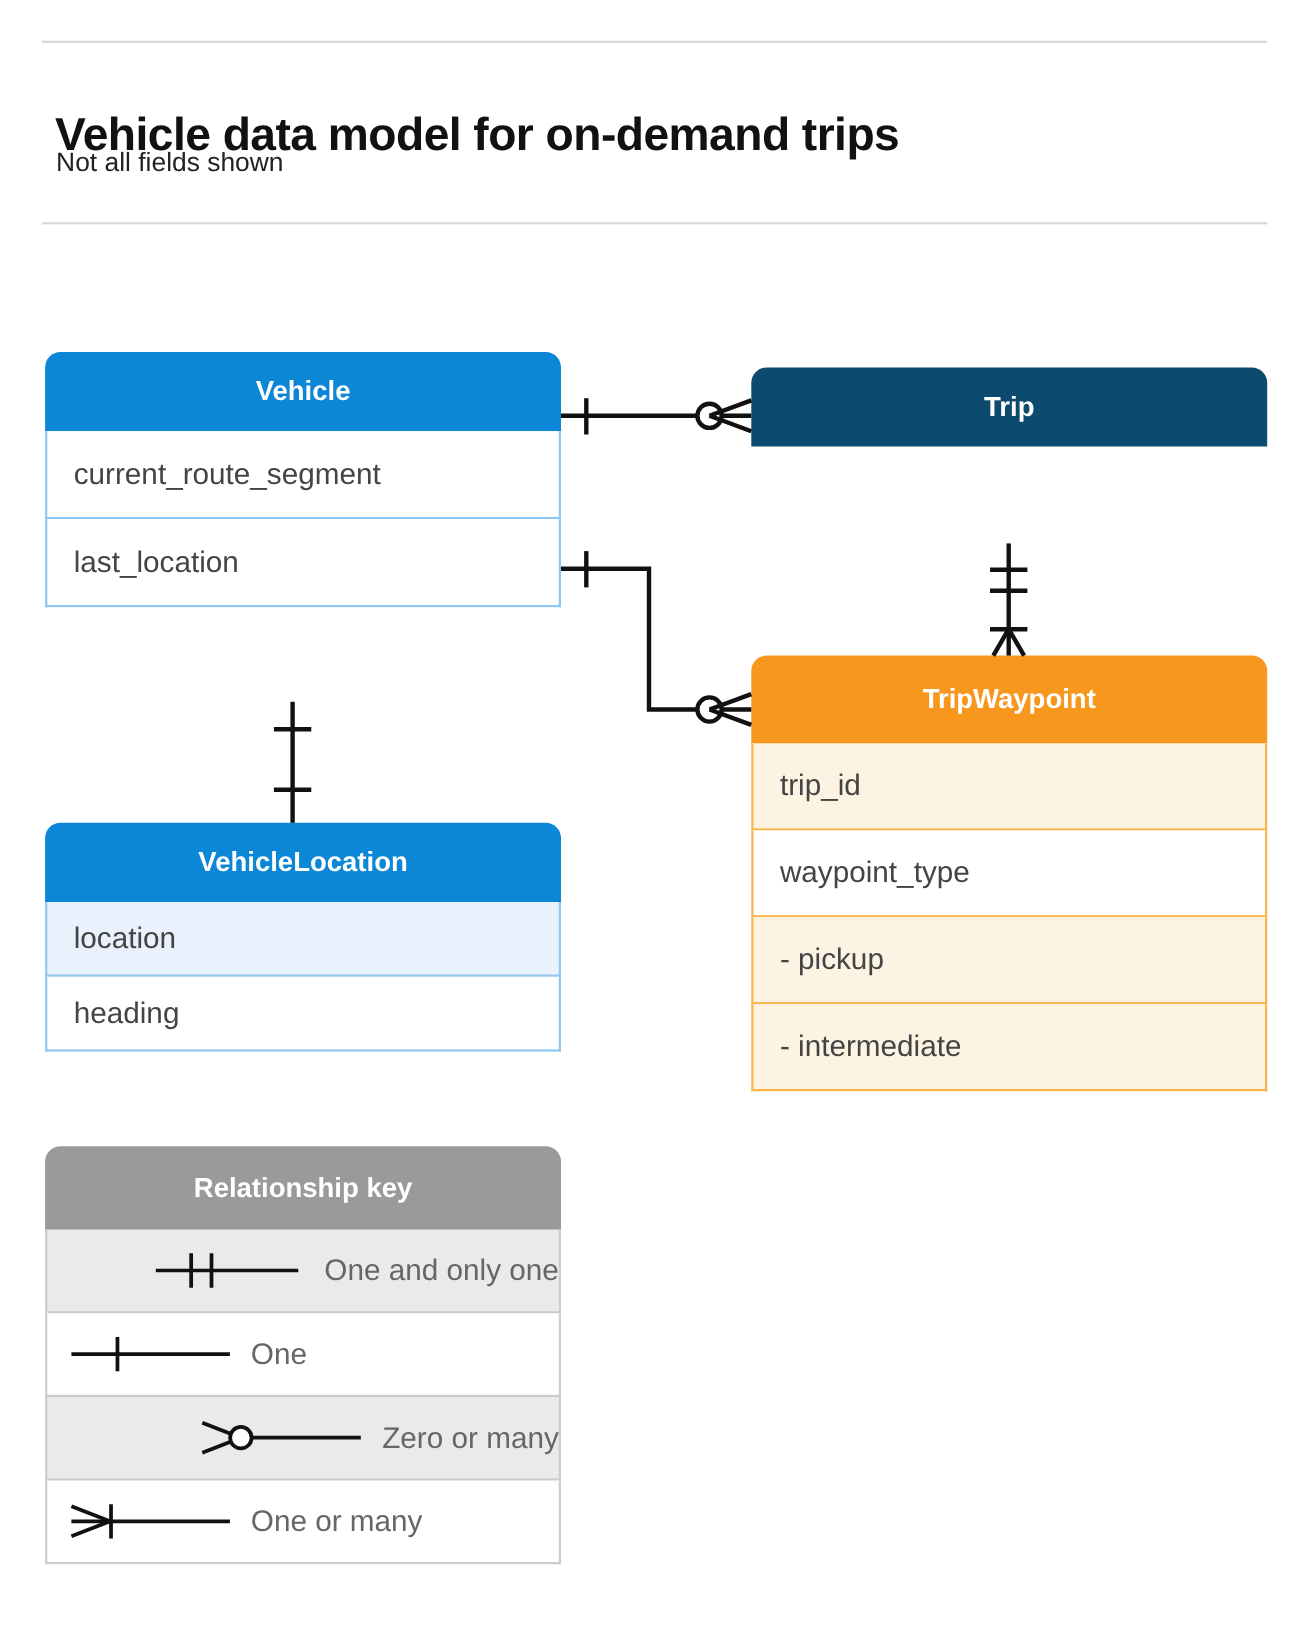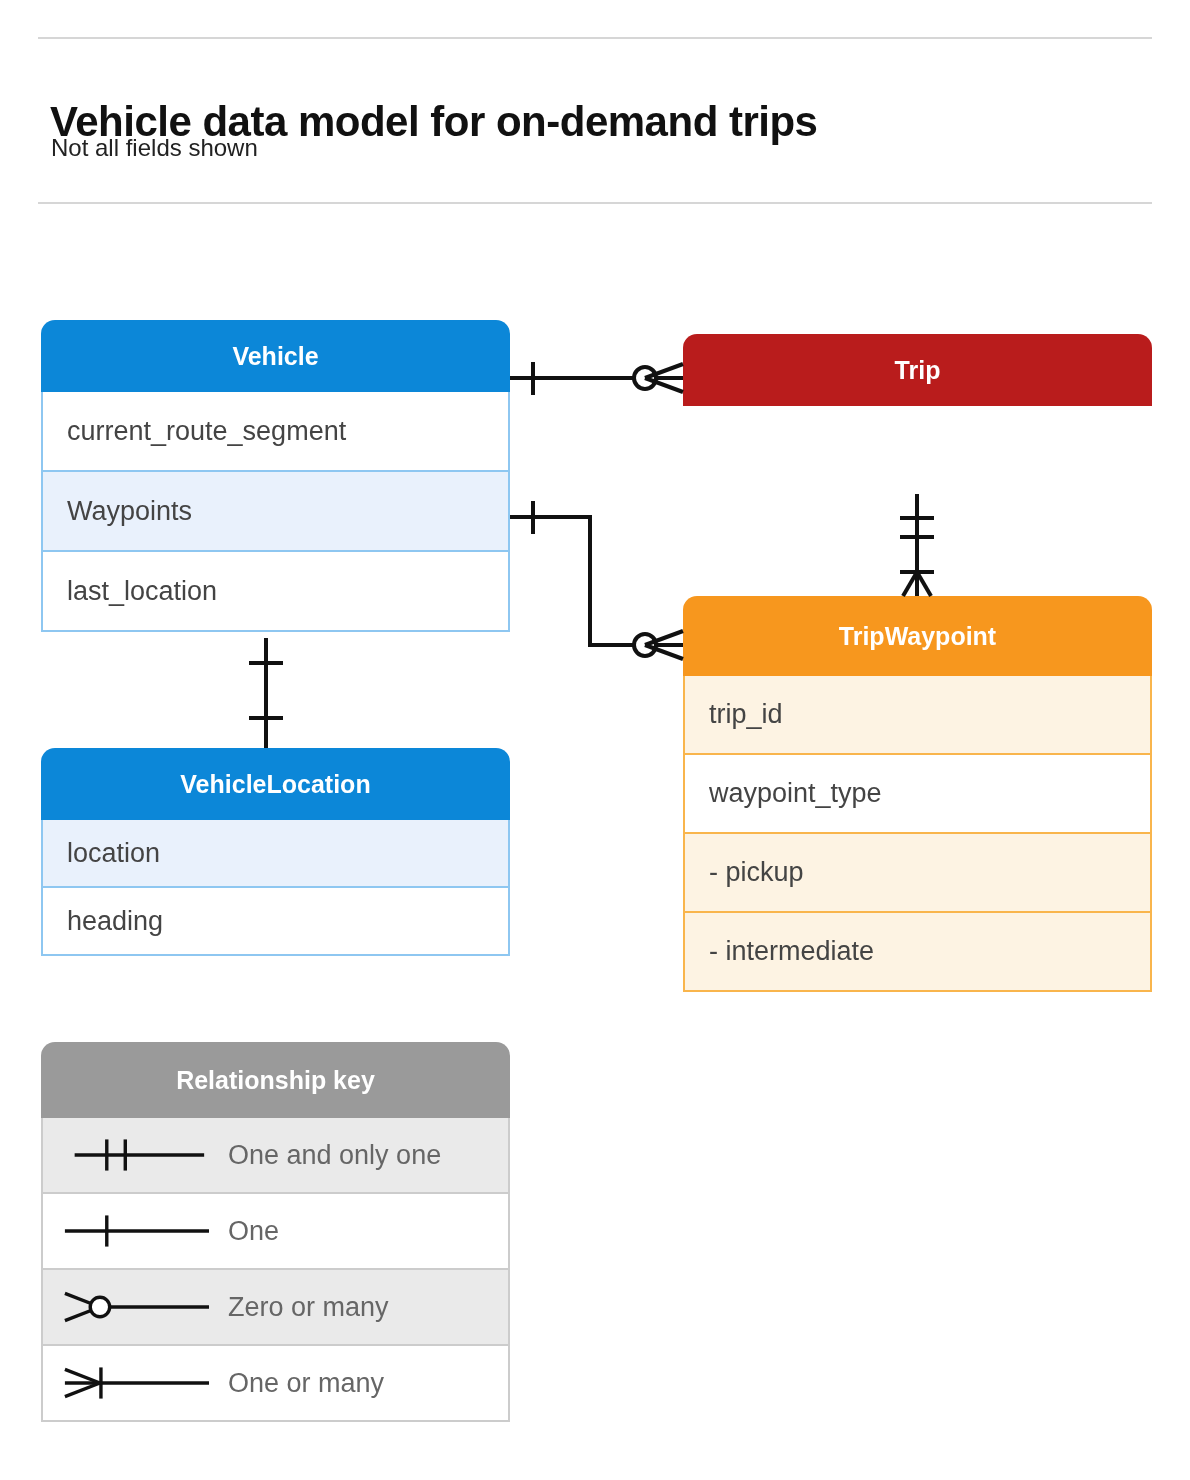--- a/index.html
+++ b/index.html
@@ -77,21 +77,21 @@
   .theme-blue .ent-header { background: #0c87d8; }
   .theme-blue .ent-row {
     border-left: 2px solid #8ec7f1;
     border-right: 2px solid #8ec7f1;
     border-bottom: 2px solid #8ec7f1;
     background: #ffffff;
   }
   .theme-blue .ent-row.tint { background: #e9f1fc; }
 
   
-  .theme-green .ent-header { background: #b91c1c; }
+  .theme-green .ent-header { background: #0c4a6e; }
   .theme-green .ent-row {
     border-left: 2px solid #a8d7b4;
     border-right: 2px solid #a8d7b4;
     border-bottom: 2px solid #a8d7b4;
     background: #ffffff;
   }
   .theme-green .ent-row.tint { background: #e9f4ec; }
 
   
   .theme-orange .ent-header { background: #f7971e; }
@@ -105,21 +105,21 @@
 
   
   .theme-gray .ent-header { background: #9a9a9a; }
   .theme-gray .ent-row {
     border-left: 2px solid #cccccc;
     border-right: 2px solid #cccccc;
     border-bottom: 2px solid #cccccc;
     background: #ffffff;
     padding-left: 0;
   }
-  .theme-gray .ent-row.tint { background: #eaeaea; }
+  .theme-gray .ent-row.tint { background: #eaeaea; justify-content: flex-end; }
 
   
   #entity-vehicle          { left: 41px;  top: 320px; width: 469px; }
   #entity-vehicle .ent-header { height: 72px; }
   #entity-vehicle .ent-row    { height: 80px; }
 
   #entity-trip             { left: 683px; top: 334px; width: 469px; }
   #entity-trip .ent-header { height: 72px; }
   #entity-trip .ent-row    { height: 88px; }
 
@@ -161,21 +161,20 @@
 <body>
 
 <div class="rule top"></div>
 <h1 id="page-title">Vehicle data model for on-demand trips</h1>
 <div id="page-subtitle">Not all fields shown</div>
 <div class="rule bot"></div>
 
 <div class="entity theme-blue" id="entity-vehicle">
   <div class="ent-header">Vehicle</div>
   <div class="ent-row">current_route_segment</div>
-  <div class="ent-row tint">Waypoints</div>
   <div class="ent-row">last_location</div>
 </div>
 
 <div class="entity theme-green" id="entity-trip">
   <div class="ent-header">Trip</div>
 </div>
 
 <div class="entity theme-orange" id="entity-tripwaypoint">
   <div class="ent-header">TripWaypoint</div>
   <div class="ent-row tint">trip_id</div>

